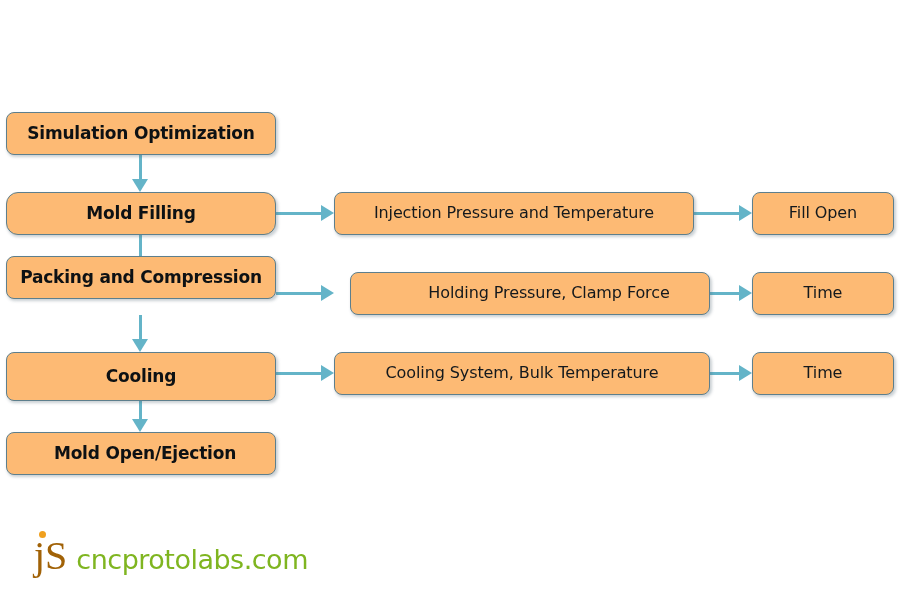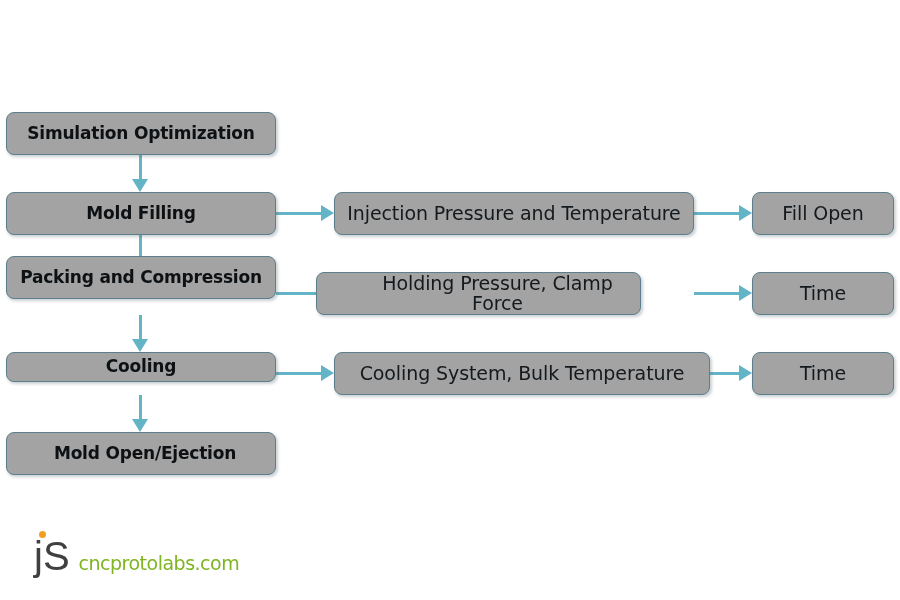--- a/index.html
+++ b/index.html
@@ -20,21 +20,21 @@
     position: absolute;
     inset: 0;
     width: 900px;
     height: 600px;
   }
 
   
   .node {
     position: absolute;
     box-sizing: border-box;
-    background: #a3a3a3;
+    background: #fdba74;
     border: 1.5px solid #5d7f8d;
     border-radius: 8px;
     box-shadow: 1.5px 2px 3px rgba(90,110,120,0.32);
     display: flex;
     align-items: center;
     justify-content: center;
     text-align: center;
     line-height: 1.05;
     padding: 0 8px;
   }
@@ -42,21 +42,21 @@
 
   .node.stage {
     font-weight: bold;
     font-size: 17px;
     letter-spacing: -0.2px;
     color: #0d1114;
   }
   .node.param,
   .node.result {
     font-weight: normal;
-    font-size: 19px;
+    font-size: 16px;
     letter-spacing: -0.1px;
     color: #14191d;
   }
 
   
   .v-arrow {
     position: absolute;
     width: 16px;
   }
   .v-arrow .stem {
@@ -100,39 +100,39 @@
   
   #logo {
     position: absolute;
     left: 34px;
     top: 536px;
     display: flex;
     align-items: baseline;
     white-space: nowrap;
   }
   #logo .mark {
-    font-family: Liberation Sans, sans-serif;
+    font-family: Liberation Serif, serif;
     font-size: 40px;
     line-height: 1;
-    color: #404040;
+    color: #a16207;
     position: relative;
     letter-spacing: 0px;
   }
   #logo .mark .dot {
     position: absolute;
     left: 5px;
     top: -5px;
     width: 7px;
     height: 7px;
     border-radius: 50%;
     background: #f0a01e;
   }
   #logo .wordmark {
     font-family: "DejaVu Sans", "Liberation Sans", sans-serif;
-    font-size: 19px;
+    font-size: 27px;
     line-height: 1;
     color: #7fb520;
     margin-left: 9px;
     letter-spacing: -0.5px;
   }
 </style>
 </head>
 <body>
 
 <div id="canvas">
@@ -181,41 +181,41 @@
   </div>
   <div class="h-arrow" style="left:694px; top:365px; width:58px;">
     <div class="stem" style="width:45px;"></div>
     <div class="head" style="left:45px;"></div>
   </div>
 
   <div class="node stage" style="left:6px; top:112px; width:270px; height:43px;">
     <span>Simulation Optimization</span>
   </div>
 
-  <div class="node stage" style="left:6px; top:192px; width:270px; height:43px;">
+  <div class="node stage" style="left:6px; top:192px; width:270px; height:43px;border-radius:12px;">
     <span>Mold Filling</span>
   </div>
 
   <div class="node stage" style="left:6px; top:256px; width:270px; height:43px;">
     <span>Packing and Compression</span>
   </div>
 
-  <div class="node stage" style="left:6px; top:352px; width:270px; height:30px;">
+  <div class="node stage" style="left:6px; top:352px; width:270px; height:49px;">
     <span>Cooling</span>
   </div>
 
   <div class="node stage" style="left:6px; top:432px; width:270px; height:43px;padding-left:16px;">
     <span>Mold Open/Ejection</span>
   </div>
 
   <div class="node param" style="left:334px; top:192px; width:360px; height:43px;">
     <span>Injection Pressure and Temperature</span>
   </div>
 
-  <div class="node param" style="left:316px; top:272px; width:325px; height:43px;padding-left:46px;">
+  <div class="node param" style="left:350px; top:272px; width:360px; height:43px;padding-left:46px;">
     <span>Holding Pressure, Clamp Force</span>
   </div>
 
   <div class="node param" style="left:334px; top:352px; width:376px; height:43px;">
     <span>Cooling System, Bulk Temperature</span>
   </div>
 
   <div class="node result" style="left:752px; top:192px; width:142px; height:43px;">
     <span>Fill Open</span>
   </div>

